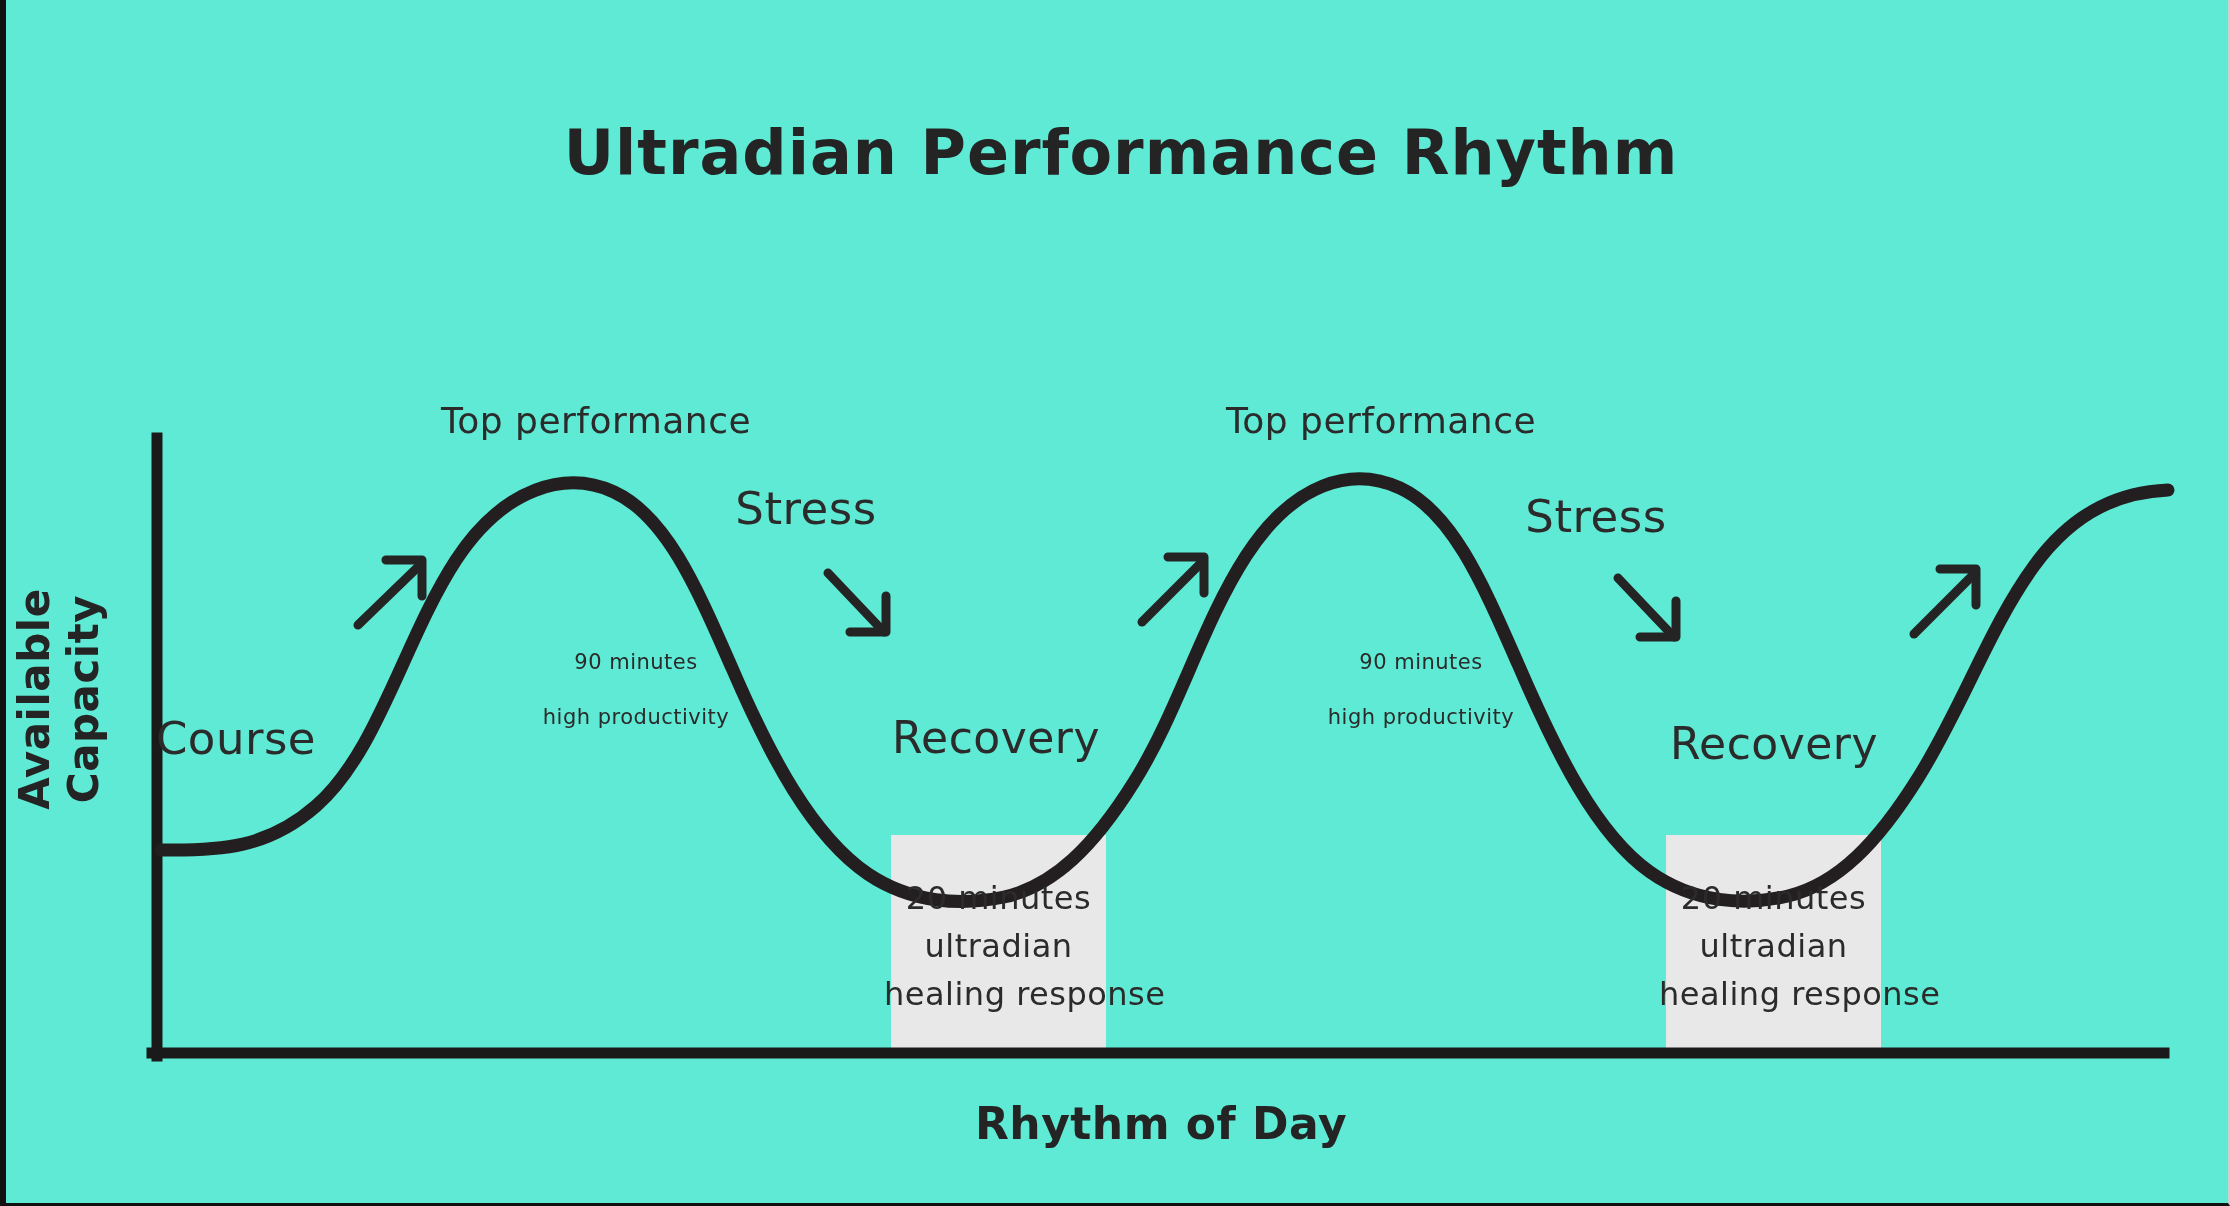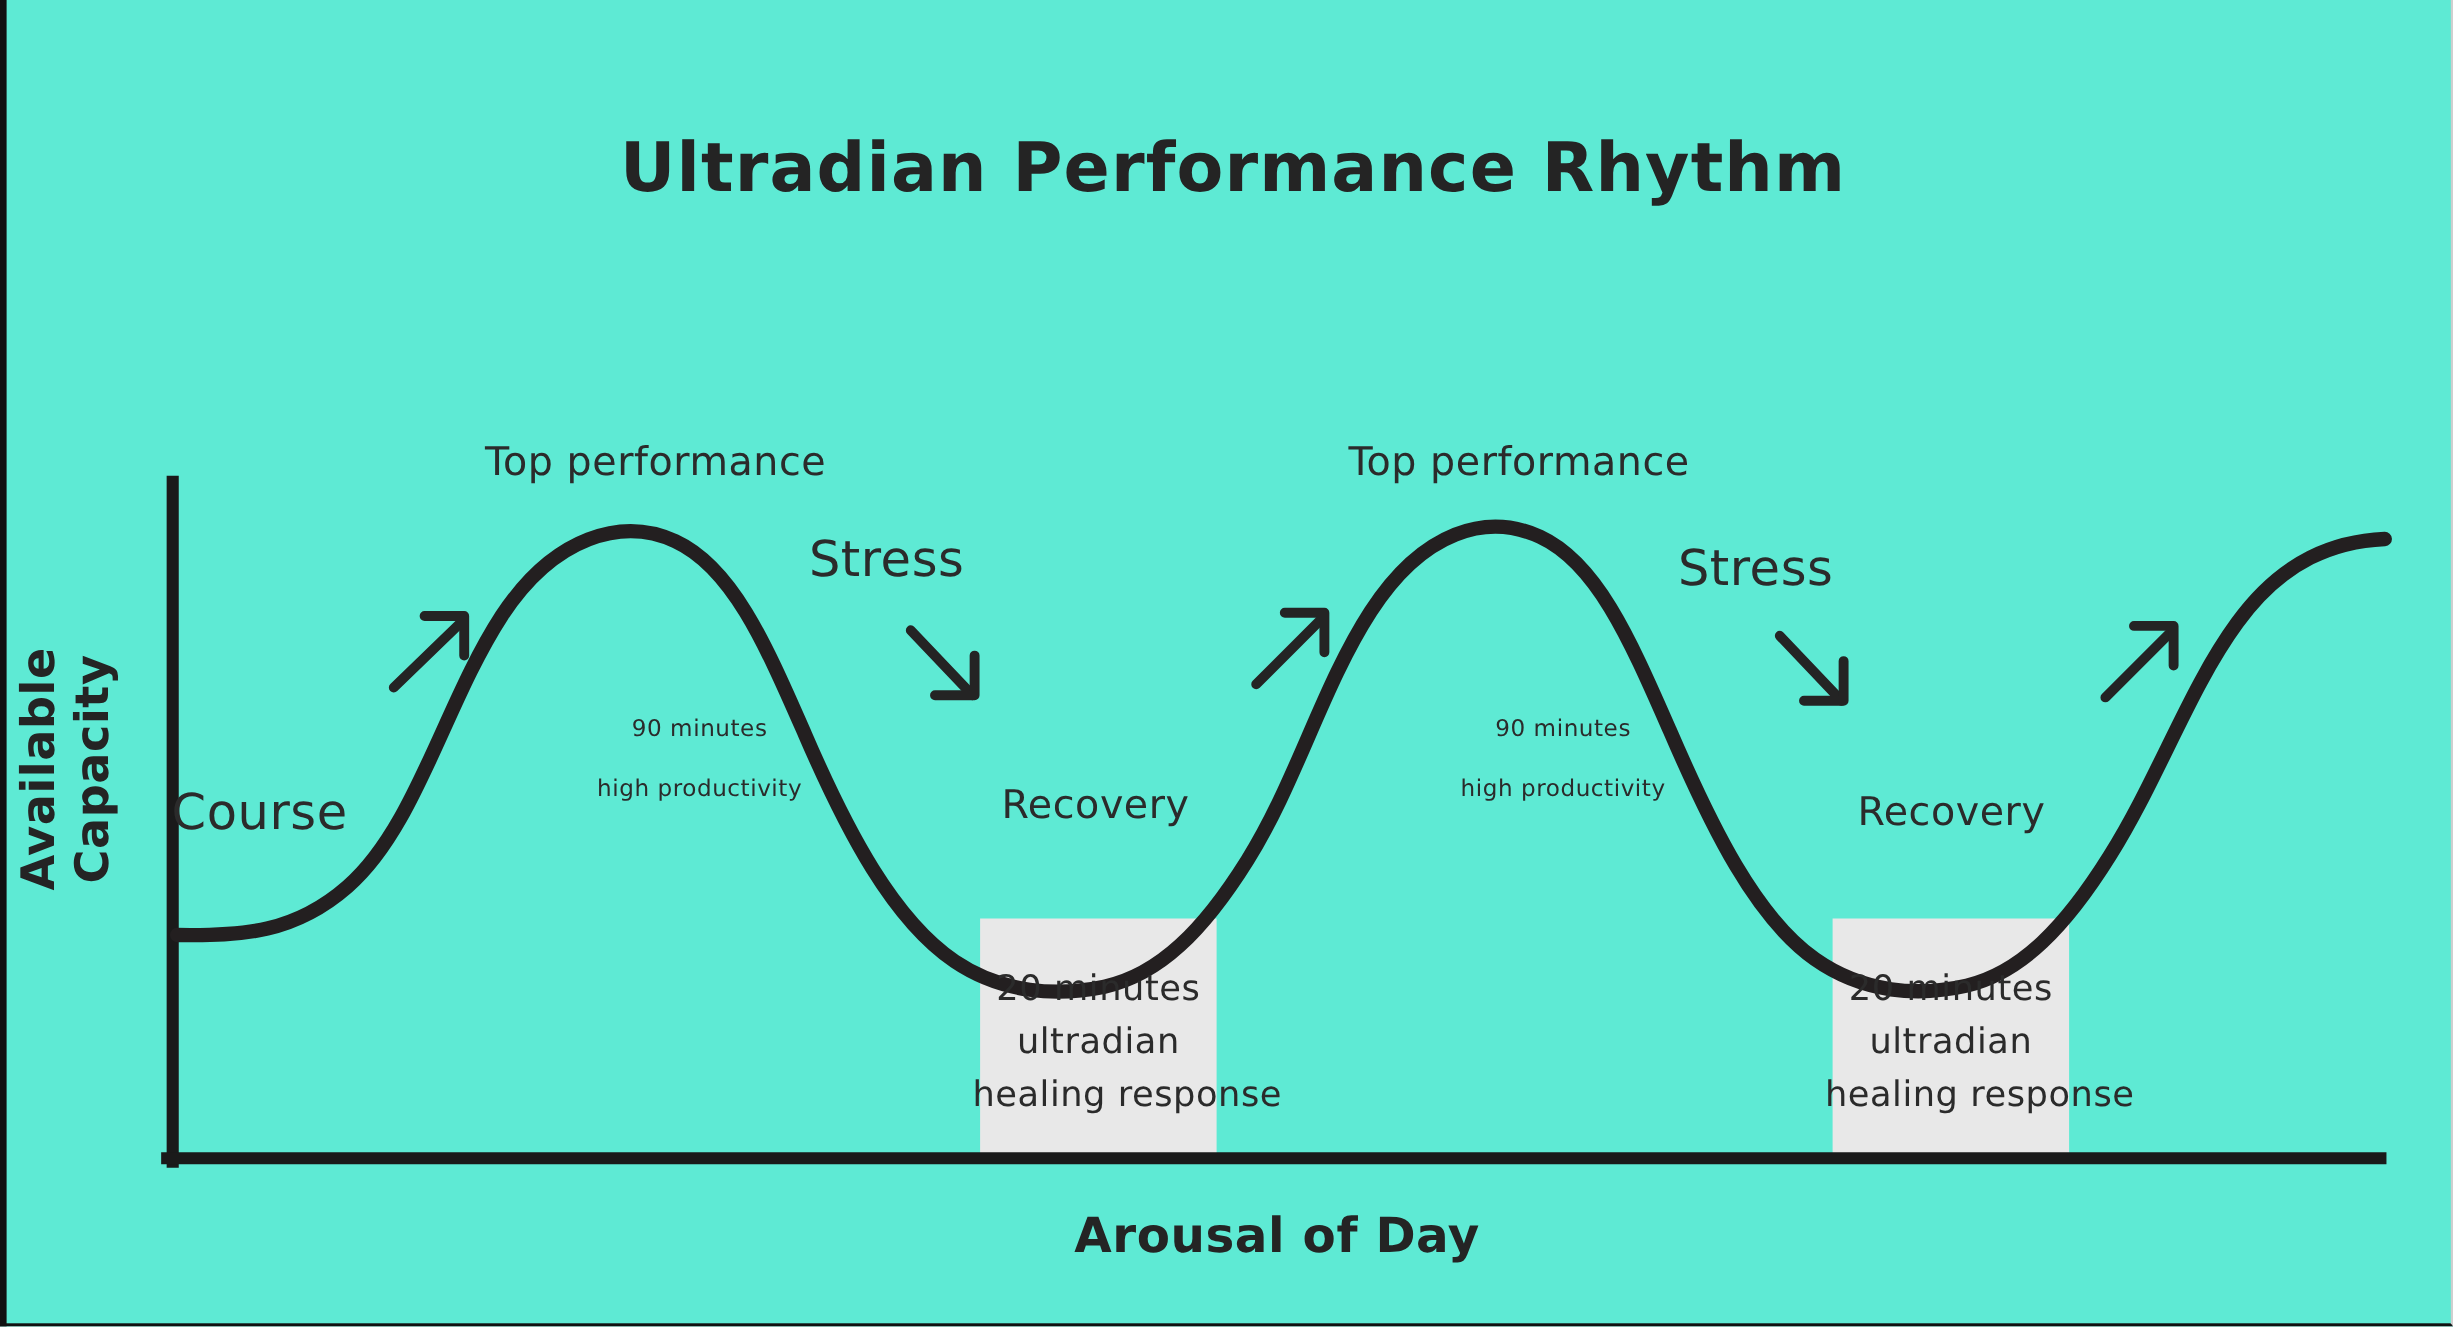--- a/index.html
+++ b/index.html
@@ -72,35 +72,35 @@
     position: absolute;
     left: 855px;
     top: 1098px;
     width: 600px;
     text-align: center;
     font-size: 44px;
     font-weight: 600;
     color: #242424;
   }
   .label-peak { font-size: 36px; }
-  .label-trough { font-size: 36px; }
+  .label-trough { font-size: 44px; }
   .label-phase { font-size: 45px; }
   .label-note { font-size: 21px; }
   .label-band { font-size: 32px; }
 </style>
 </head>
 <body>
 
 <div id="figure">
 
   <div id="chart-title" class="hand">Ultradian Performance Rhythm</div>
 
   <div id="y-axis-label" class="hand">Available Capacity</div>
 
-  <div id="x-axis-label" class="hand">Arousal of Day</div>
+  <div id="x-axis-label" class="hand">Rhythm of Day</div>
 
   <svg id="chart-svg" viewBox="0 0 2230 1206" preserveAspectRatio="none">
 
     <rect x="885" y="835" width="215" height="220" fill="#e8e8e8"></rect>
     <rect x="1660" y="835" width="215" height="220" fill="#e8e8e8"></rect>
 
     <line x1="151" y1="438" x2="151" y2="1056" stroke="#1a1a1a" stroke-width="11" stroke-linecap="square"></line>
 
     <line x1="146" y1="1053" x2="2158" y2="1053" stroke="#1a1a1a" stroke-width="11" stroke-linecap="square"></line>
 

